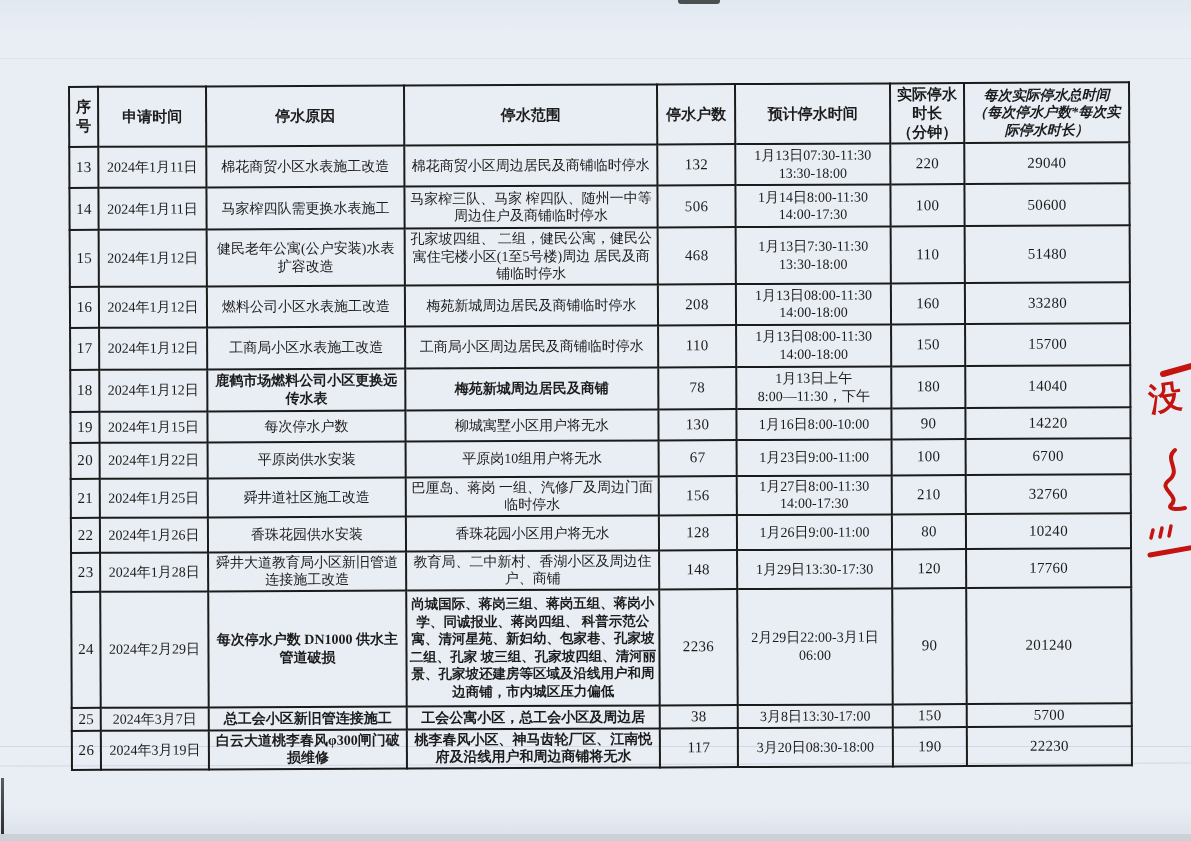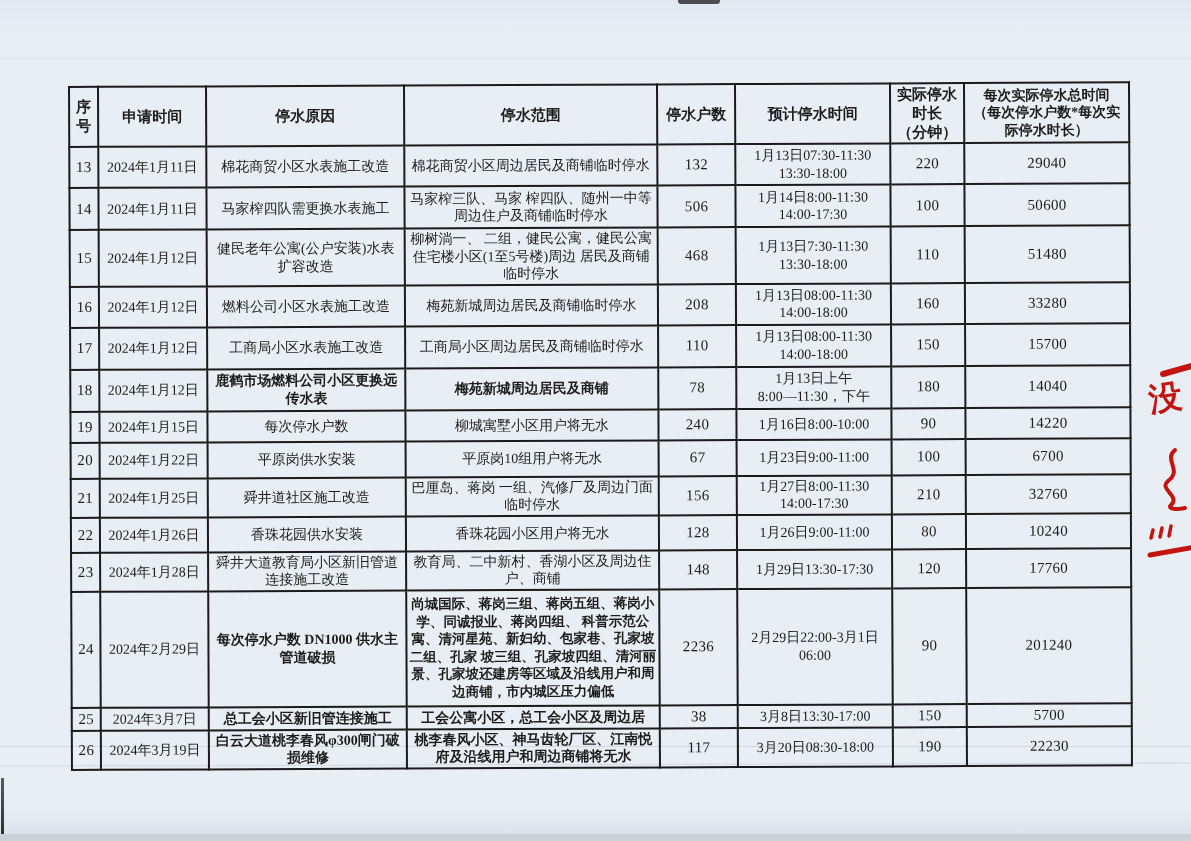--- a/index.html
+++ b/index.html
@@ -51,21 +51,21 @@
     overflow: hidden;
     padding: 1px 3px;
     line-height: 1.25;
   }
   thead th {
     font-weight: bold;
     font-size: 15px;
     height: 57px;
     white-space: pre-line;
   }
-  thead th.small { font-size: 14px; }
+  thead th.small { font-size: 14px; font-style: italic; }
   td { font-size: 14px; }
   td.num { font-size: 15px; letter-spacing: .3px; }
   td.time { white-space: pre-line; font-size: 14px; border-radius: 16px; }
   tr.bold td.reason, tr.bold td.range { font-weight: bold; }
   td.range { padding: 1px 2px; }
   tr.tall td.range { font-size: 13.5px; line-height: 1.3; }
 
   
   .red-marks { position: absolute; right: 0; top: 358px; width: 50px; height: 212px; overflow: visible; }
   .red-marks svg { overflow: visible; }
@@ -134,21 +134,21 @@
     <td class="num">506</td>
     <td class="time">1月14日8:00-11:30
 14:00-17:30</td>
     <td class="num">100</td>
     <td class="num">50600</td>
   </tr>
         <tr style="height: 47px;">
     <td class="num">15</td>
     <td>2024年1月12日</td>
     <td class="reason">健民老年公寓(公户安装)水表扩容改造</td>
-    <td class="range">柳树淌一、 二组，健民公寓，健民公寓住宅楼小区(1至5号楼)周边 居民及商铺临时停水</td>
+    <td class="range">孔家坡四组、 二组，健民公寓，健民公寓住宅楼小区(1至5号楼)周边 居民及商铺临时停水</td>
     <td class="num">468</td>
     <td class="time">1月13日7:30-11:30
 13:30-18:00</td>
     <td class="num">110</td>
     <td class="num">51480</td>
   </tr>
         <tr style="height: 41px;">
     <td class="num">16</td>
     <td>2024年1月12日</td>
     <td class="reason">燃料公司小区水表施工改造</td>
@@ -179,21 +179,21 @@
     <td class="time">1月13日上午
 8:00—11:30，下午</td>
     <td class="num">180</td>
     <td class="num">14040</td>
   </tr>
         <tr style="height: 31px;">
     <td class="num">19</td>
     <td>2024年1月15日</td>
     <td class="reason">每次停水户数</td>
     <td class="range">柳城寓墅小区用户将无水</td>
-    <td class="num">240</td>
+    <td class="num">130</td>
     <td class="time">1月16日8:00-10:00</td>
     <td class="num">90</td>
     <td class="num">14220</td>
   </tr>
         <tr style="height: 36px;">
     <td class="num">20</td>
     <td>2024年1月22日</td>
     <td class="reason">平原岗供水安装</td>
     <td class="range">平原岗10组用户将无水</td>
     <td class="num">67</td>

